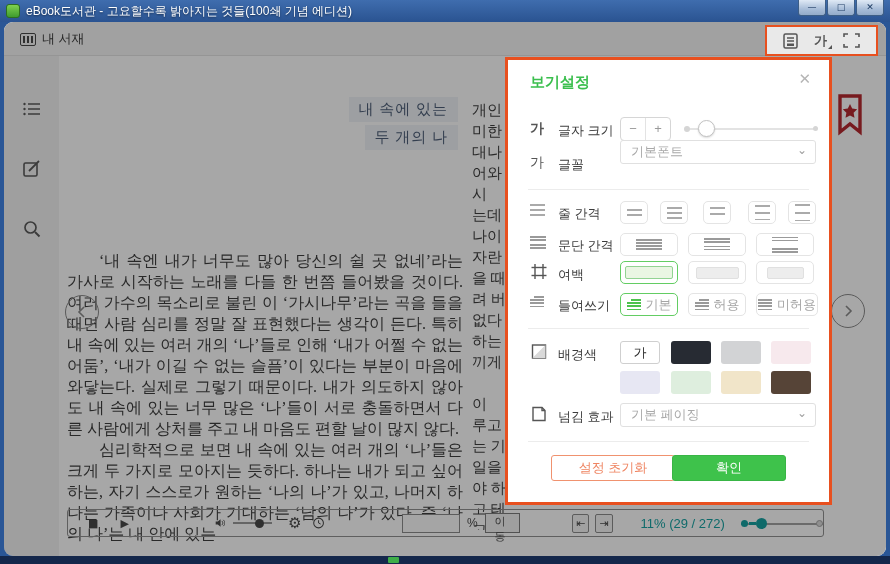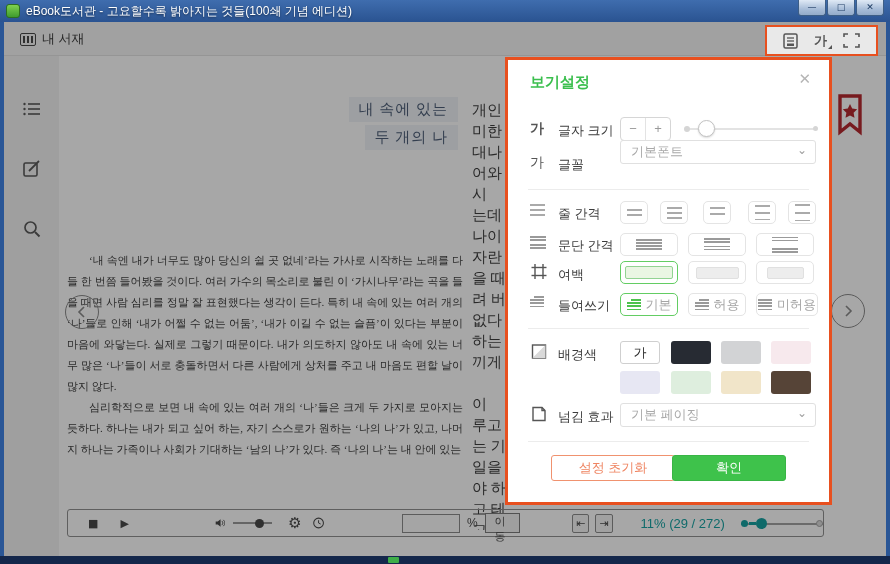--- a/index.html
+++ b/index.html
@@ -12,39 +12,39 @@
     background:linear-gradient(#43710b0 , #2a5391); background:linear-gradient(#3f6dae,#2a5391);
     display:flex; align-items:center; padding-left:6px; }
   .app-icon { width:14px; height:14px; border-radius:3px; margin-right:6px;
     background:linear-gradient(#7fd24f,#3f9b2f); border:1px solid #2c6e1f; }
   .title-text { color:#fff; font-size:12px; text-shadow:0 1px 2px rgba(0,0,0,.5); white-space:nowrap; }
   .win-controls { position:absolute; right:6px; top:0; display:flex; gap:1px; }
   .wbtn { width:28px; height:16px; border:1px solid #3d5e86; border-top:none; border-radius:0 0 3px 3px;
     background:linear-gradient(#dfe9f5,#a8bdd8 60%,#93abc9); font-size:9px; line-height:14px;
     color:#1f3c63; text-align:center; cursor:default; font-family:"DejaVu Sans",sans-serif; }
 
-  .content { position:absolute; left:4px; right:4px; top:22px; bottom:8px; background:#f2f2f2; overflow:hidden; }
+  .content { position:absolute; left:4px; right:4px; top:22px; bottom:8px; background:#f2f2f2; overflow:hidden;border-radius:9px; }
 
   
   .app-toolbar { position:absolute; left:0; right:0; top:0; height:34px; background:#f4f4f4; border-bottom:1px solid #e2e2e2; }
   .library-btn { position:absolute; left:16px; top:8px; display:flex; align-items:center; gap:6px;
     font-size:13px; color:#3c3c3c; }
   .lib-icon { display:inline-block; width:16px; height:13px; border:1.5px solid #4a4a4a; border-radius:2px; position:relative; }
   .lib-icon::before { content:""; position:absolute; left:2px; top:2px; bottom:2px; width:2px; background:#4a4a4a; box-shadow:4px 0 0 #4a4a4a, 8px 0 0 #4a4a4a; }
 
   
   .sidebar { position:absolute; left:0; top:34px; width:55px; bottom:0; }
   .side-ic { position:absolute; left:19px; width:18px; height:18px; color:#5a5a5a; }
 
   
   .reader { position:absolute; left:55px; right:0; top:34px; bottom:0; background:#fdfdfd; }
   .chapter-box { position:absolute; right:428px; background:#eef1f6; color:#4e5f78;
     font-family:"Liberation Serif","DejaVu Serif",serif; font-size:15px; padding:3px 10px; letter-spacing:1px; }
   .page-text { position:absolute; left:8px; top:194px; width:396px;
-    font-family:"Liberation Serif","DejaVu Serif",serif; font-size:11px; line-height:21px;
+    font-family:"Liberation Serif","DejaVu Serif",serif; font-size:16px; line-height:21px;
     color:#3f3f3f; text-align:justify; }
   .page-text p { text-indent:2em; }
   .right-frag { position:absolute; left:413px; top:44px; width:44px;
     font-family:"Liberation Serif","DejaVu Serif",serif; font-size:15px; line-height:21px;
     color:#3f3f3f; white-space:pre-line; overflow:hidden; height:430px; }
 
   .nav-circle { position:absolute; width:34px; height:34px; border:1.5px solid #8a8a8a; border-radius:50%;
     display:flex; align-items:center; justify-content:center; color:#8a8a8a; }
   .nav-circle svg { width:12px; height:12px; }
 

